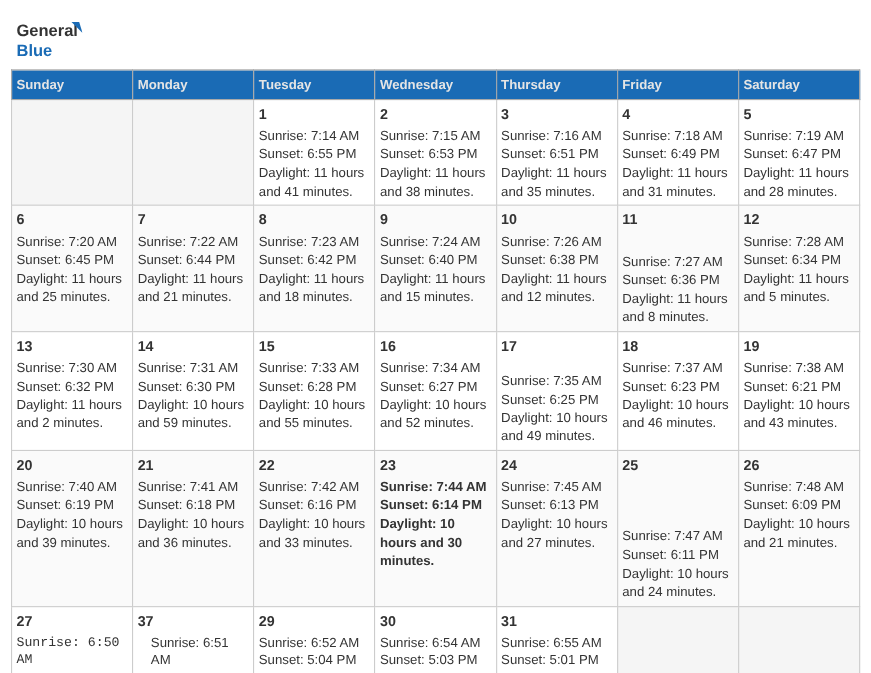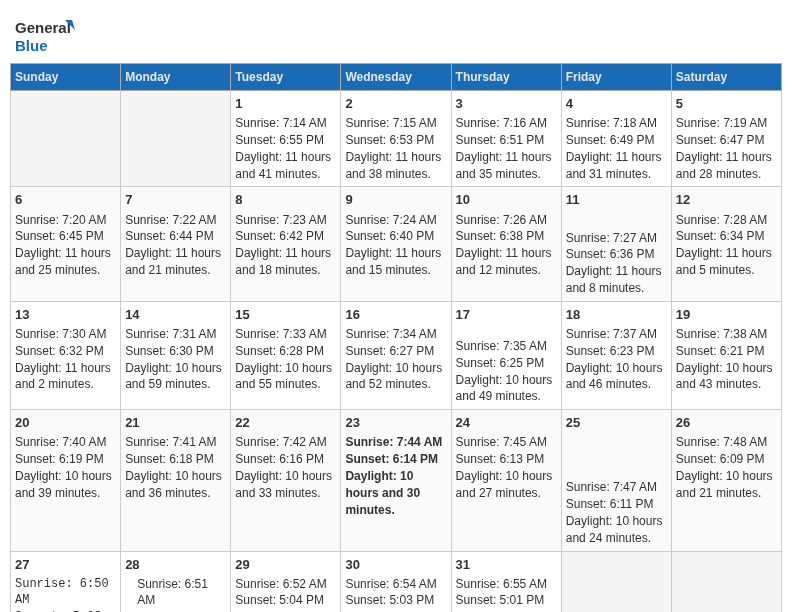--- a/index.html
+++ b/index.html
@@ -271,21 +271,21 @@
         </td>
       </tr>
       <tr>
         <td>
           <span class="day-number">27</span>
           <div class="day-info" style="white-space: pre-line; font-family: Liberation Mono, monospace;">Sunrise: 6:50 AM
 Sunset: 5:08 PM
 Daylight: 10 hours and 18 minutes.</div>
         </td>
         <td>
-          <span class="day-number">28</span>
+          <span class="day-number">37</span>
           <div class="day-info" style="white-space: pre-line; margin-left: 12px;">Sunrise: 6:51 AM
 Sunset: 5:06 PM
 Daylight: 10 hours and 14 minutes.</div>
         </td>
         <td>
           <span class="day-number">29</span>
           <div class="day-info" style="white-space: pre-line;">Sunrise: 6:52 AM
 Sunset: 5:04 PM
 Daylight: 10 hours and 11 minutes.</div>
         </td>

